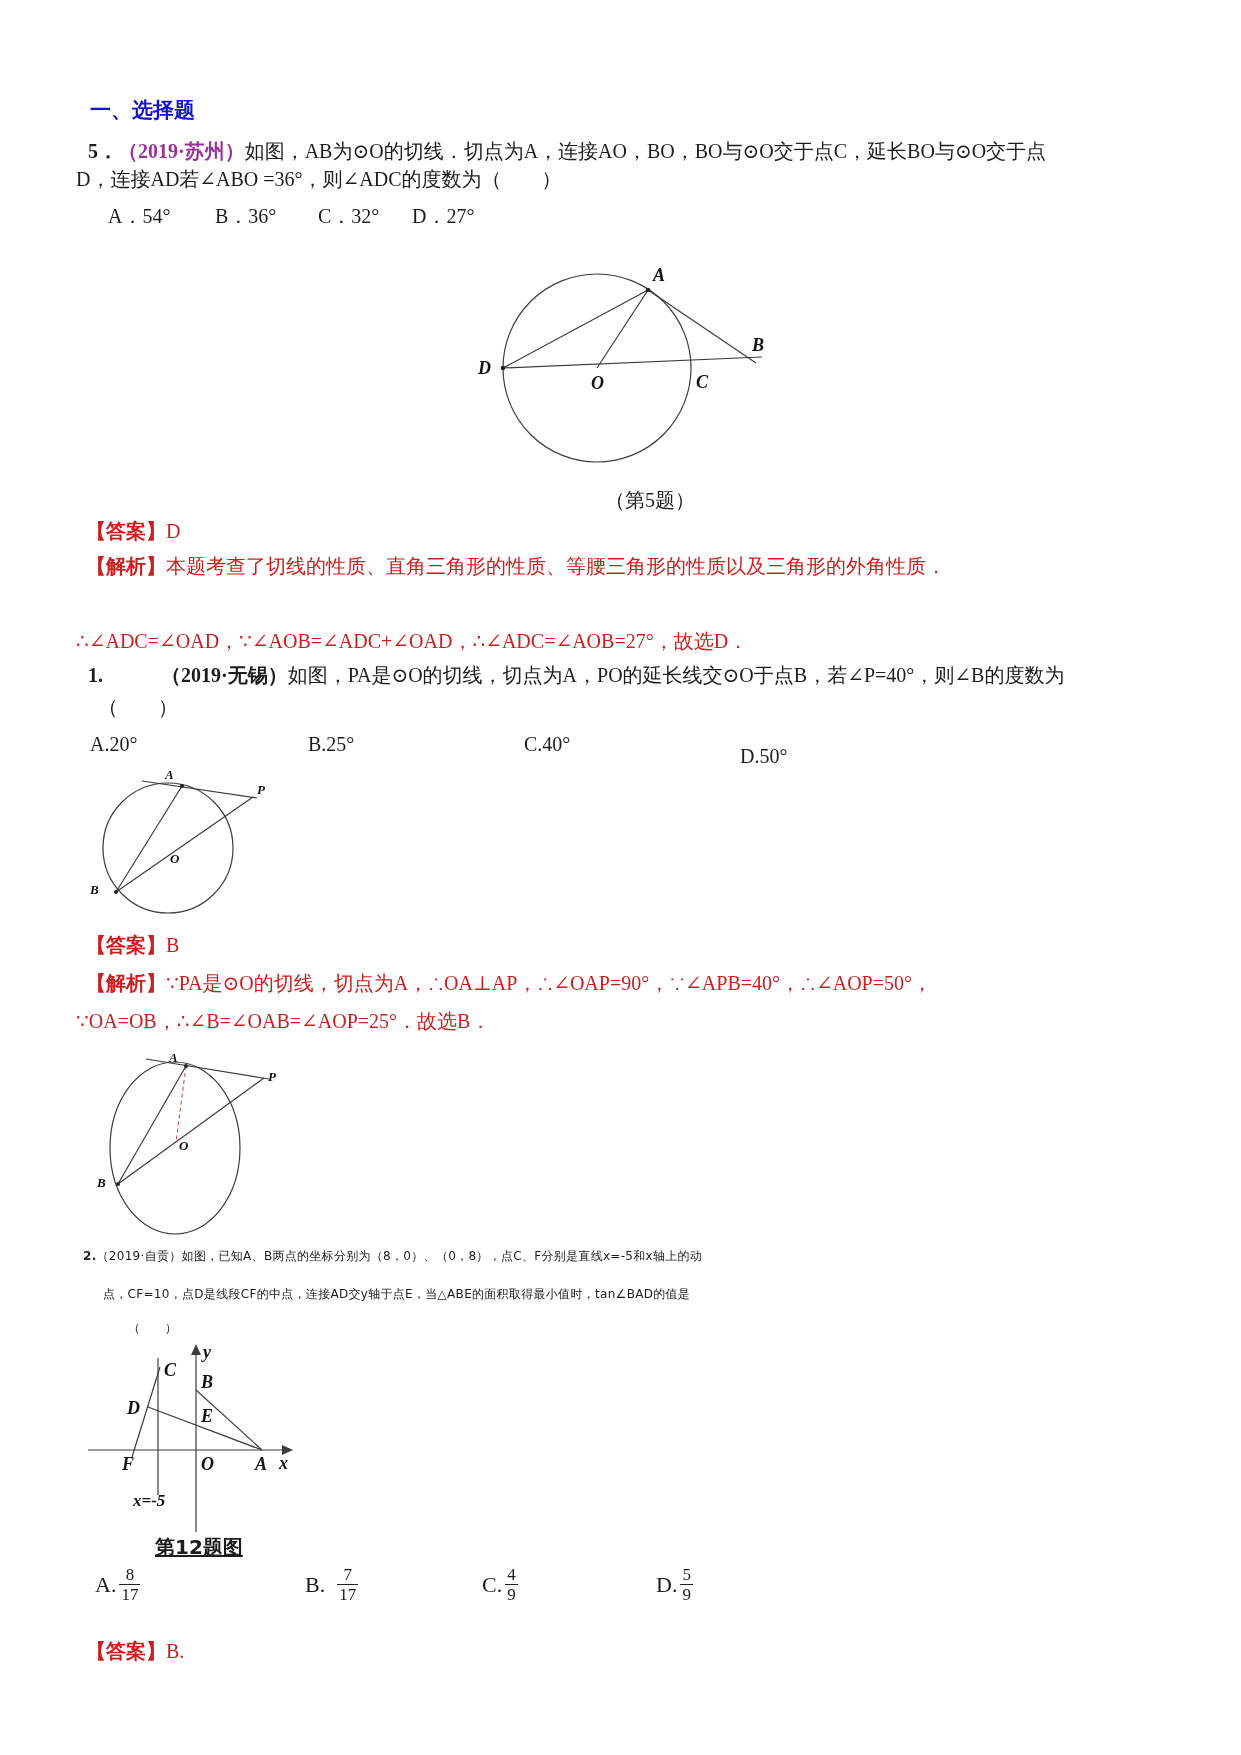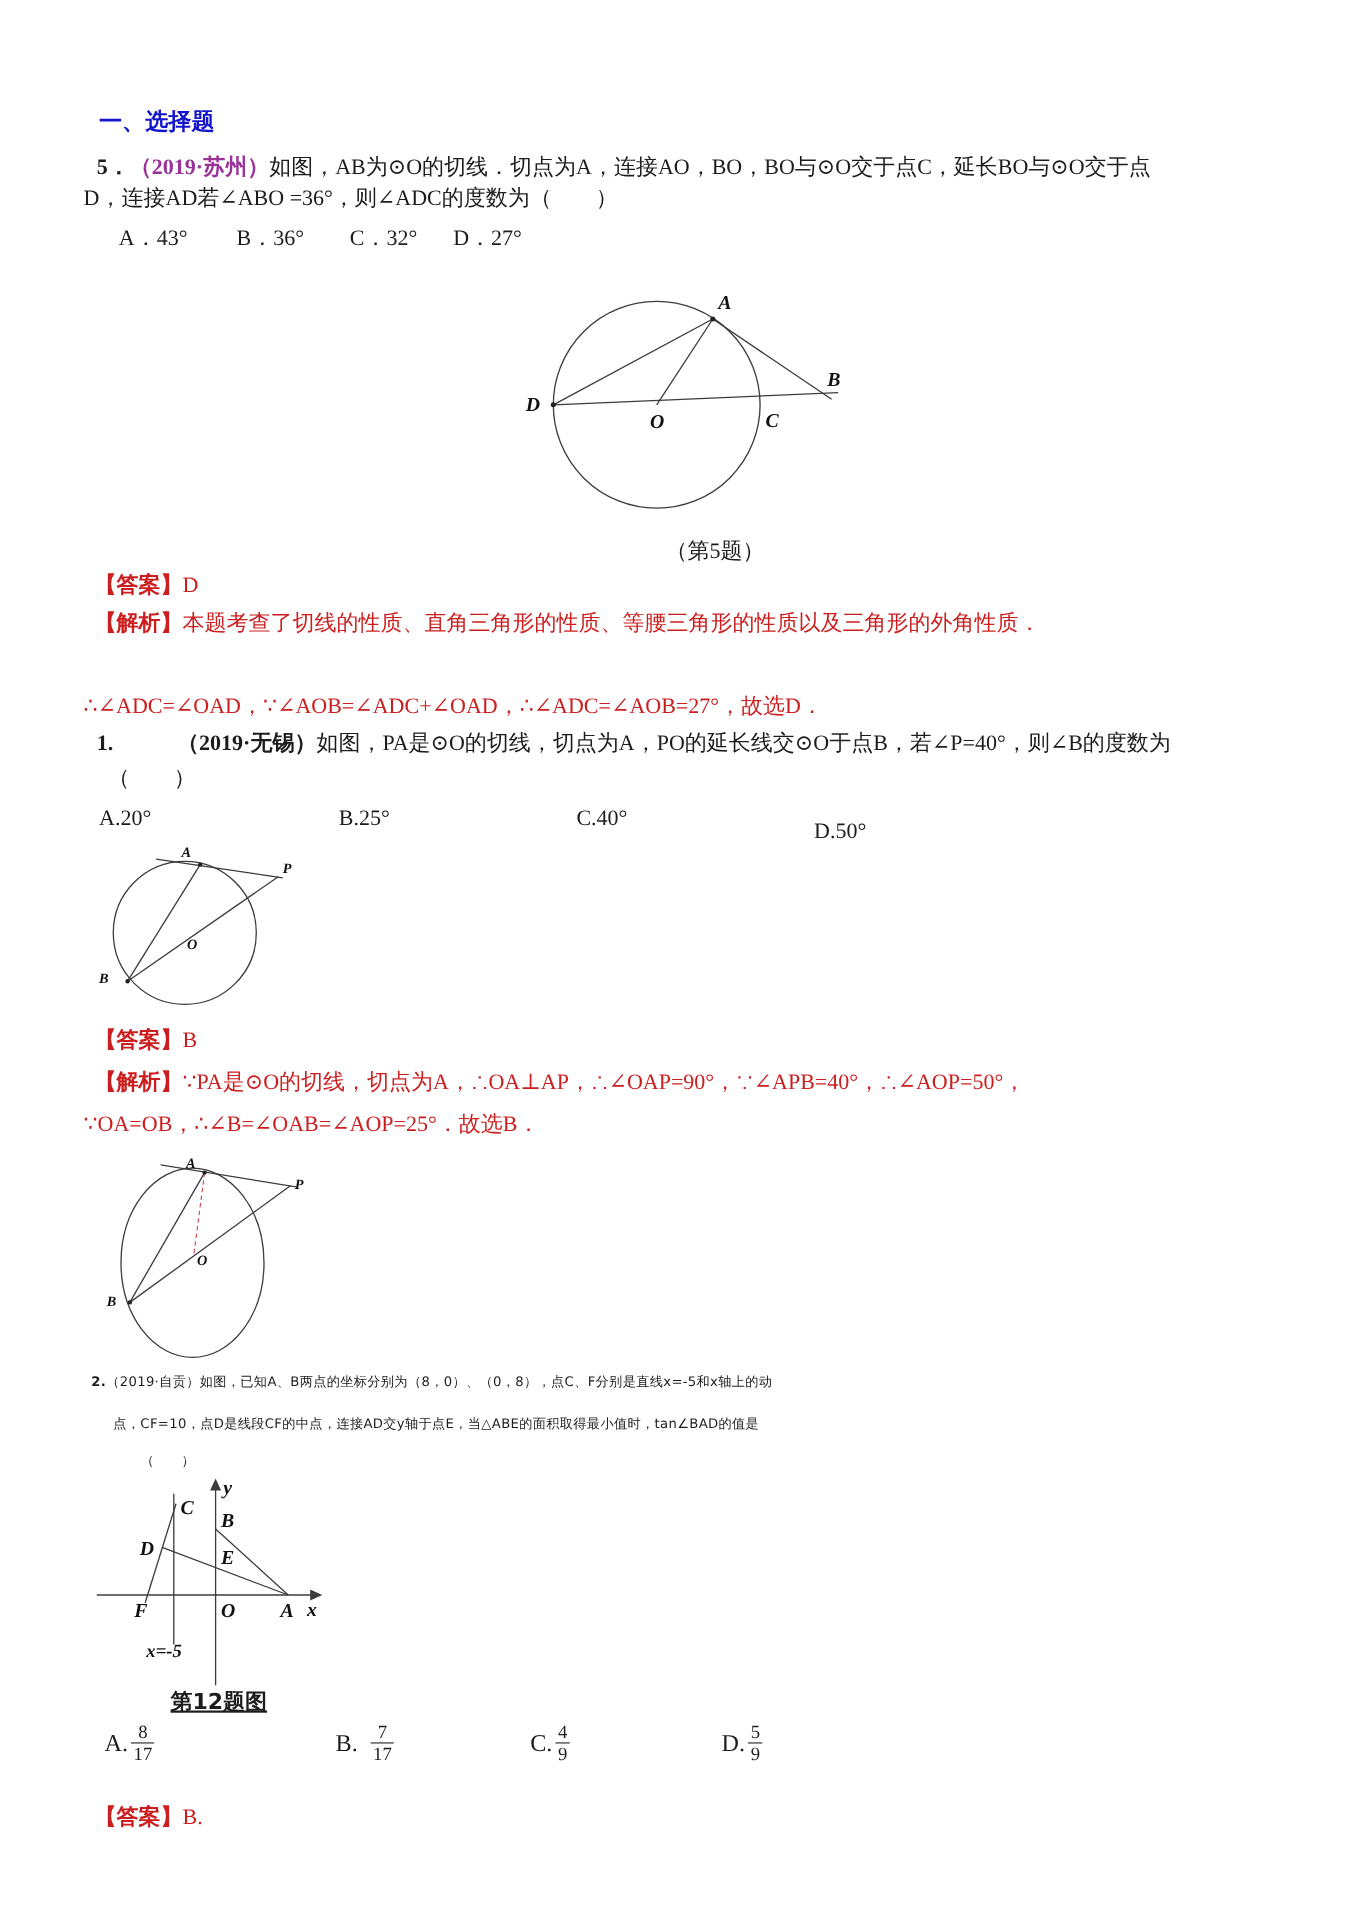--- a/index.html
+++ b/index.html
@@ -29,21 +29,21 @@
 <div class="page">
 
   <div class="abs hdr" style="left:90px;top:96px;">一、选择题</div>
 
   <div class="abs fs20" style="left:88px;top:128px;margin-top:10px;">
     <span class="num">5．</span><span class="src">（2019·苏州）</span><span>如图，AB为⊙O的切线．切点为A，连接AO，BO，BO与⊙O交于点C，延长BO与⊙O交于点</span>
   </div>
   <div class="abs fs20" style="left:76px;top:166px;">D，连接AD若∠ABO =36°，则∠ADC的度数为（　　）</div>
 
   <div>
-    <span class="abs fs20" style="left:108px;top:203px;">A．43°</span>
+    <span class="abs fs20" style="left:108px;top:203px;">A．54°</span>
     <span class="abs fs20" style="left:215px;top:203px;text-align:center;">B．36°</span>
     <span class="abs fs20" style="left:318px;top:203px;">C．32°</span>
     <span class="abs fs20" style="left:412px;top:203px;">D．27°</span>
   </div>
 
   <svg class="abs" style="left:440px;top:255px;" width="335" height="215" viewBox="0 0 335 215">
     <circle class="geo" cx="157" cy="113" r="94"></circle>
     <line class="geo" x1="63" y1="113" x2="322" y2="102"></line>
     <line class="geo" x1="63" y1="113" x2="208" y2="35"></line>
     <line class="geo" x1="157" y1="113" x2="208" y2="35"></line>

